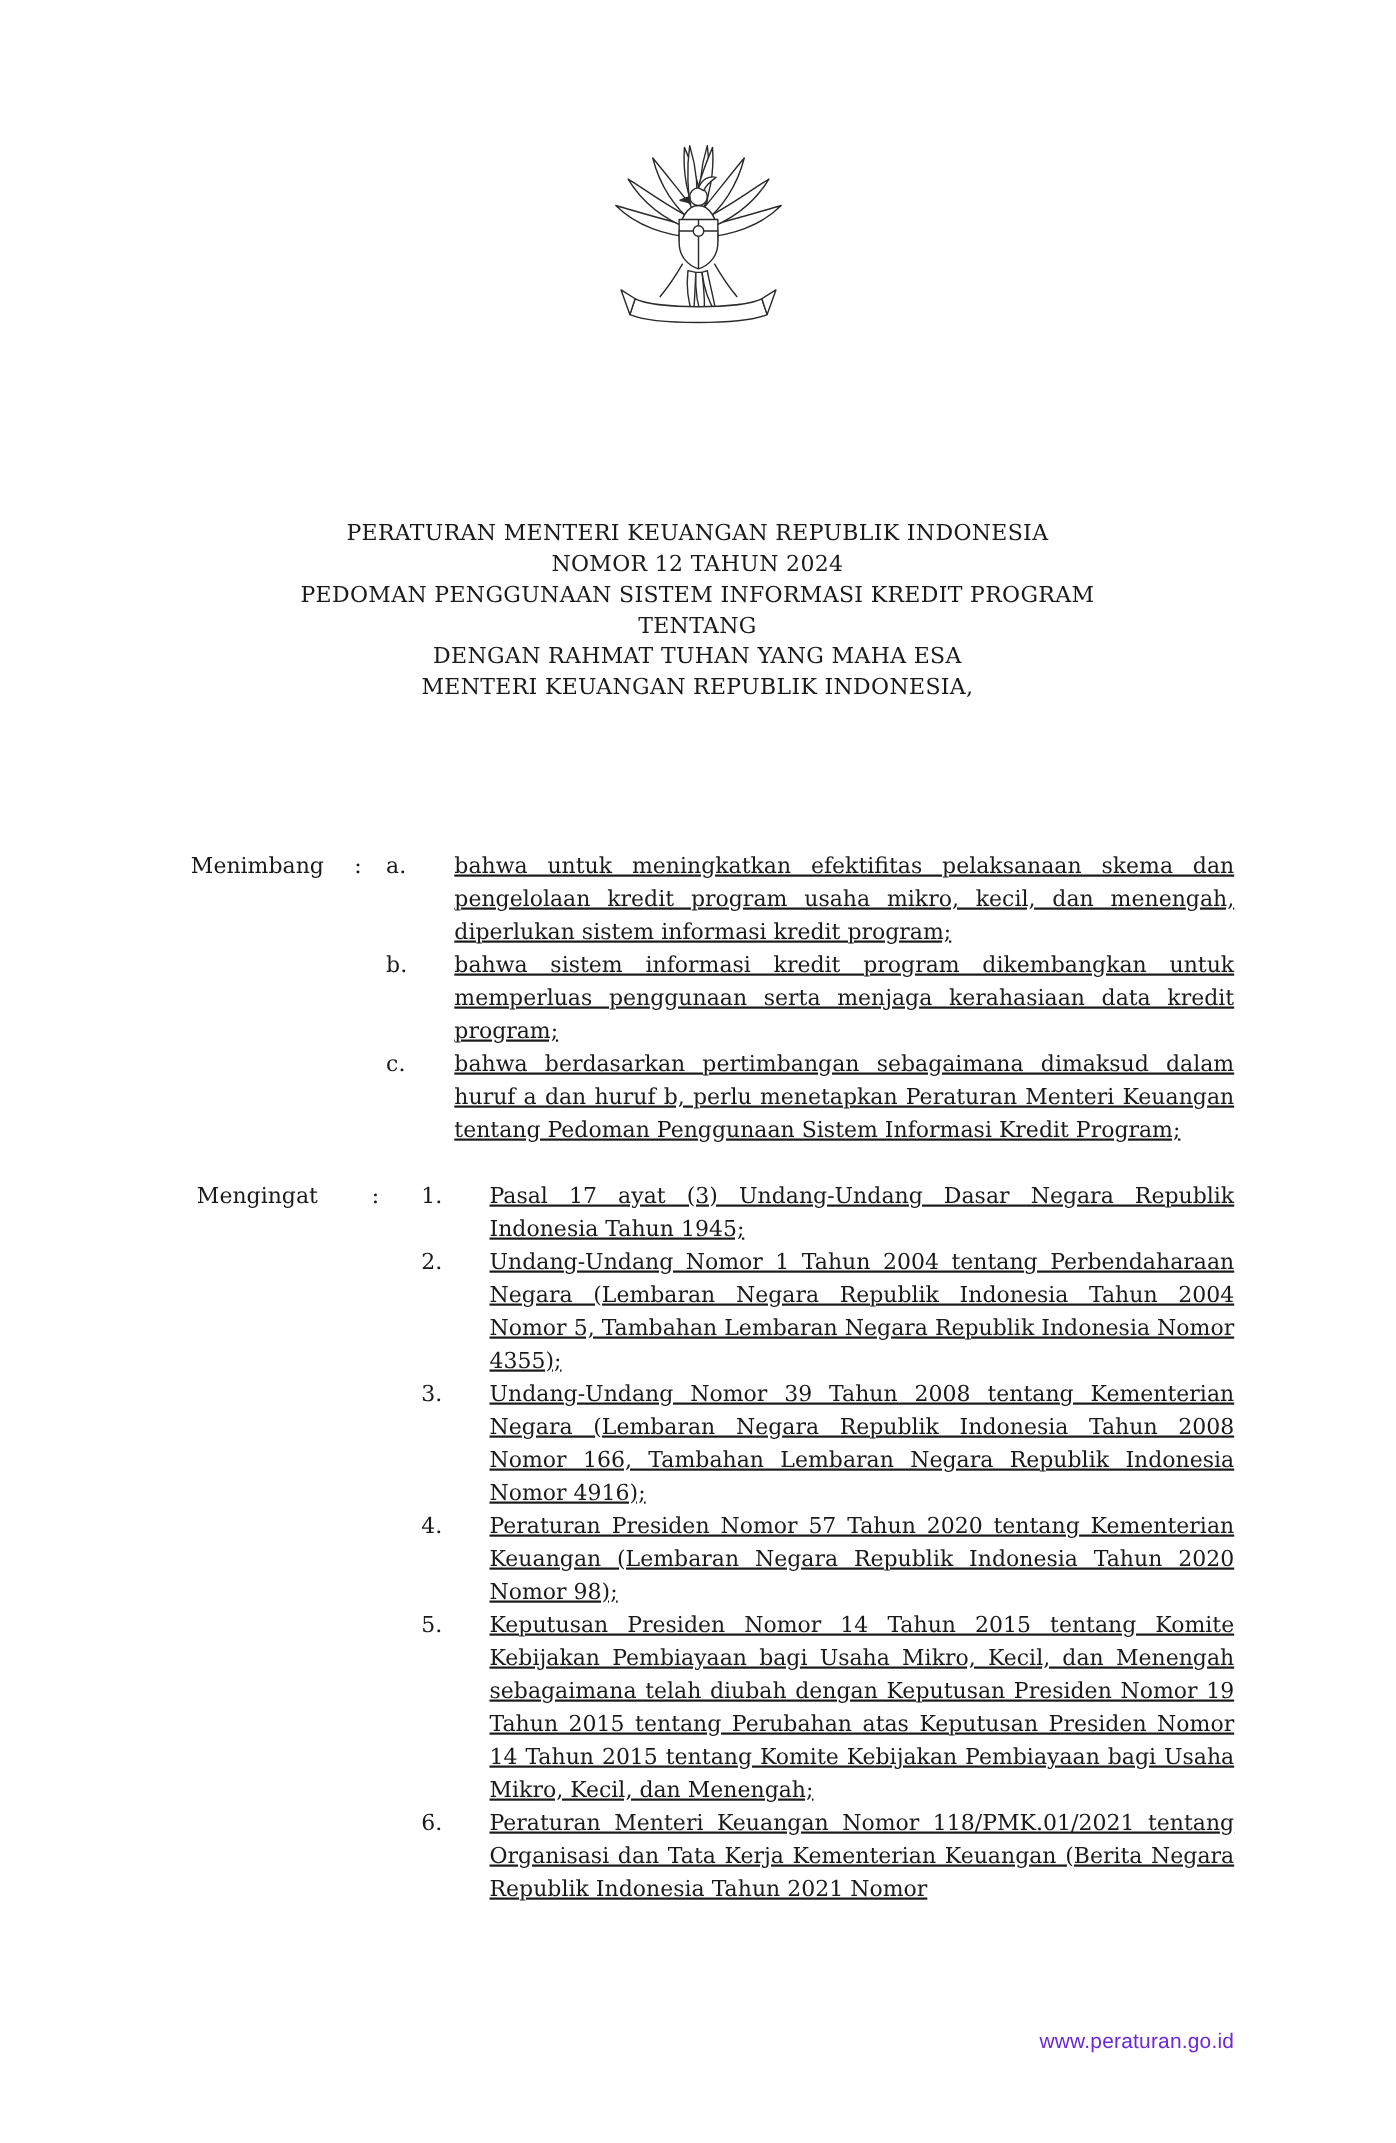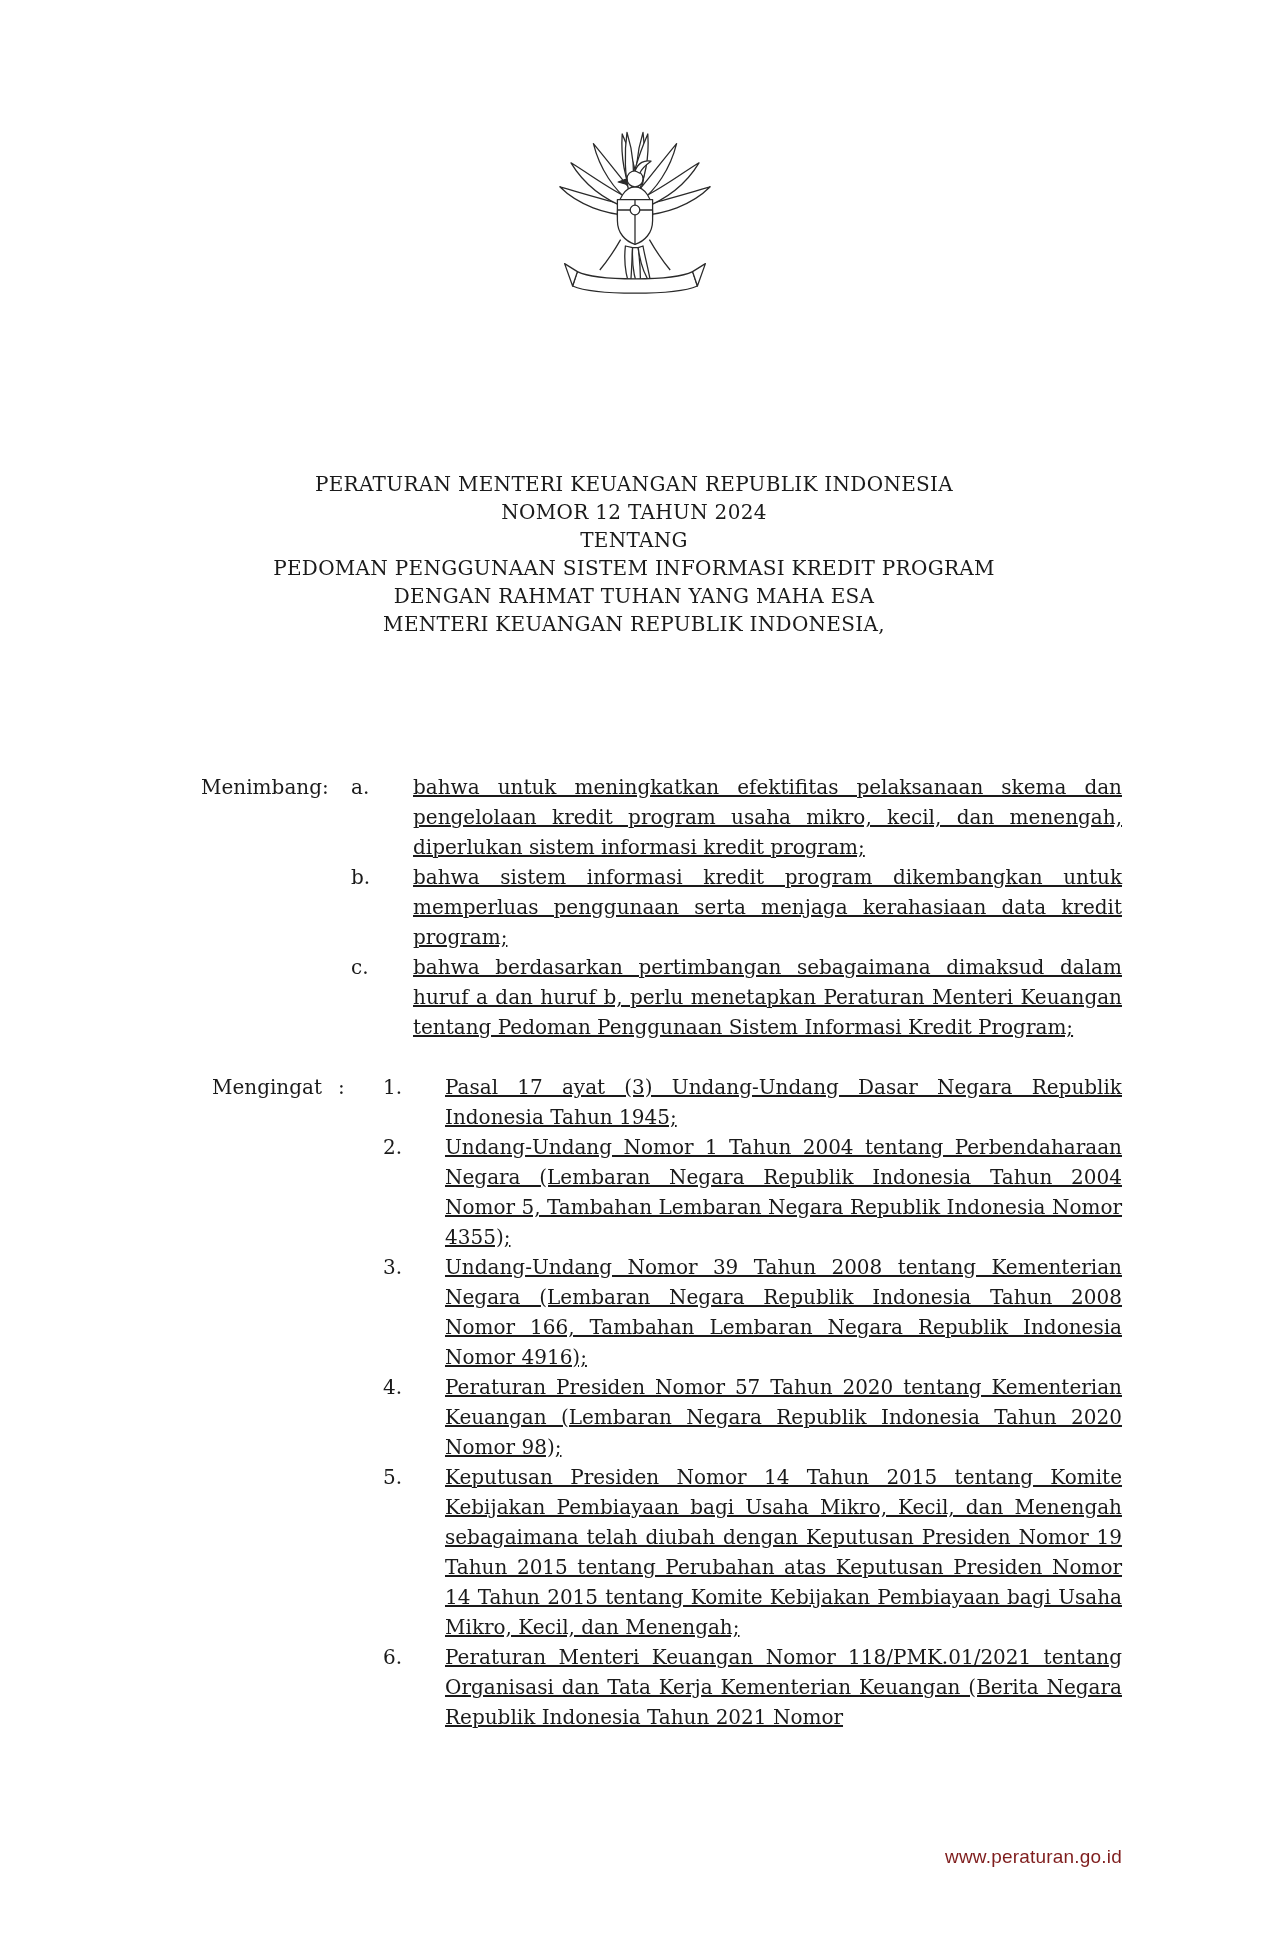--- a/index.html
+++ b/index.html
@@ -44,40 +44,40 @@
     width: 976px;
     font-size: 20px;
     line-height: 30px;
   }
   .clause {
     display: grid;
     grid-template-columns: 176px 29px 1fr;
     align-items: start;
   }
   .clause + .clause { margin-top: 30px; gap: 16px; }
-  .clause-label { text-align: right; }
+  .clause-label { text-align: center; }
   .clause-sep { text-align: left; }
   .item {
     display: grid;
     grid-template-columns: 62px 1fr;
     align-items: start;
   }
   .item-marker { text-align: left; }
   .item-text {
     text-align: justify;
     text-justify: inter-word;
     text-decoration: underline;
   }
   .footer {
     position: absolute;
     top: 1846px;
     right: 147px;
     font-family: "Liberation Sans", "DejaVu Sans", sans-serif;
     font-size: 19px;
-    color: #7f1d1d;
+    color: #6d28d9;
     letter-spacing: 0.2px;
   }
 </style>
 </head>
 <body>
 
 <div class="page">
 
   <div class="emblem">
     <svg viewBox="0 0 200 220" width="160" height="176" aria-hidden="true">
@@ -114,22 +114,22 @@
         <path d="M28,182 C52,194 148,194 172,182 L178,200 C150,212 50,212 22,200 Z"></path>
         <path d="M28,182 L12,172 L22,200 Z"></path>
         <path d="M172,182 L188,172 L178,200 Z"></path>
       </g>
     </svg>
   </div>
 
   <div class="heading">
     <div class="h-line">PERATURAN MENTERI KEUANGAN REPUBLIK INDONESIA</div>
     <div class="h-line">NOMOR 12 TAHUN 2024</div>
+    <div class="h-line">PEDOMAN PENGGUNAAN SISTEM INFORMASI KREDIT PROGRAM</div>
     <div class="h-line">TENTANG</div>
-    <div class="h-line">PEDOMAN PENGGUNAAN SISTEM INFORMASI KREDIT PROGRAM</div>
     <div class="h-line gap-lg">DENGAN RAHMAT TUHAN YANG MAHA ESA</div>
     <div class="h-line gap-md">MENTERI KEUANGAN REPUBLIK INDONESIA,</div>
   </div>
 
   <div class="body">
 
     <div class="clause">
       <div class="clause-label">Menimbang</div>
       <div class="clause-sep">:</div>
       <div class="clause-items">

